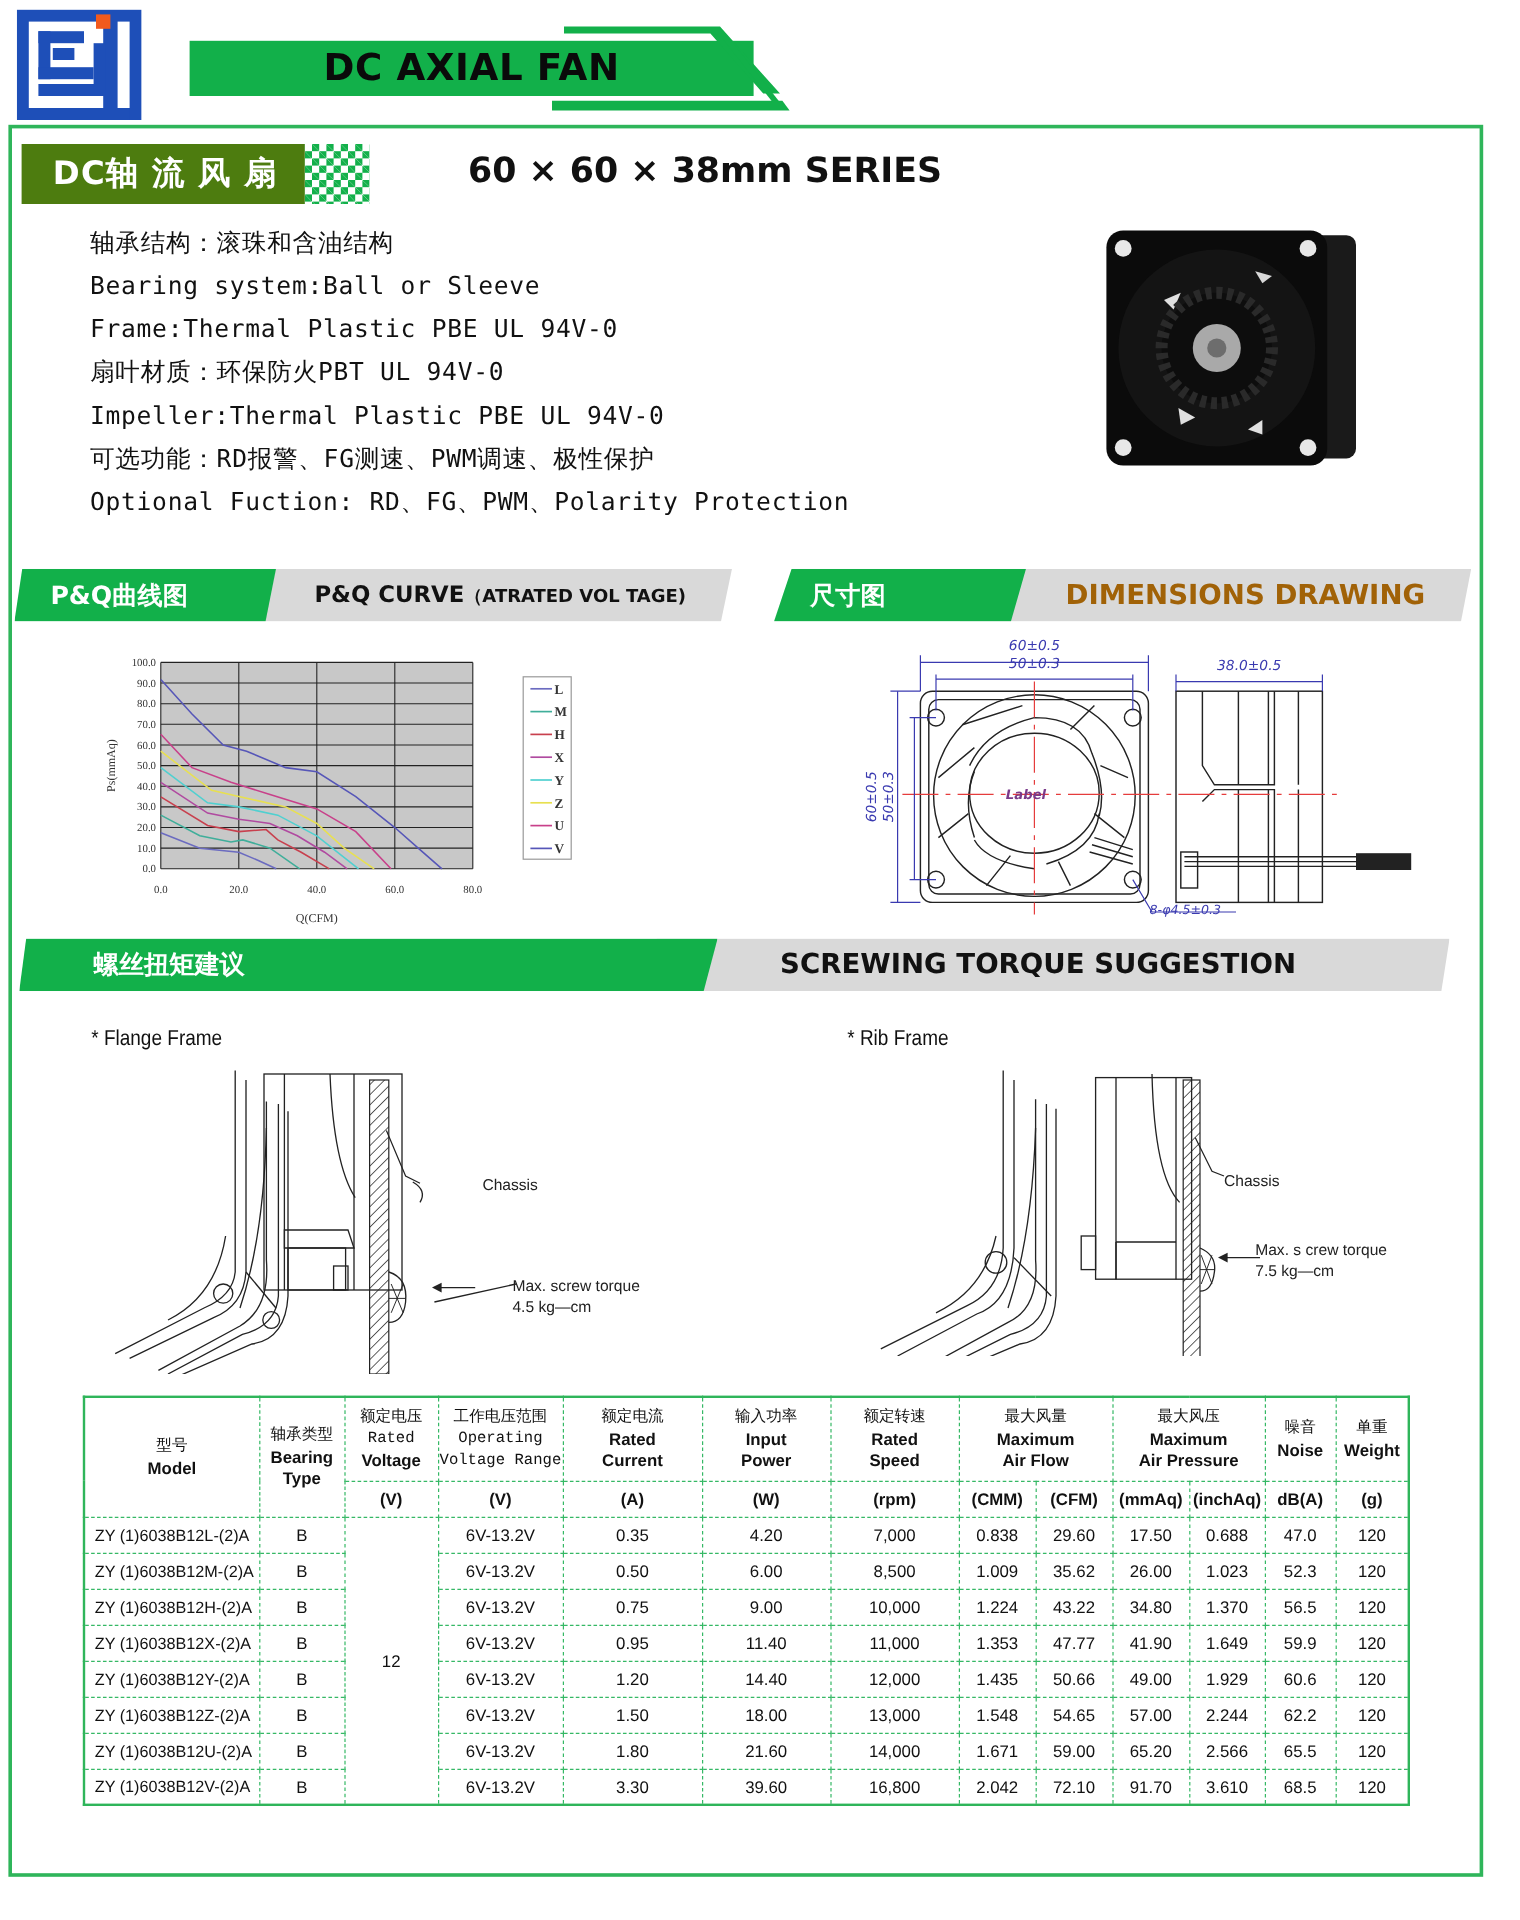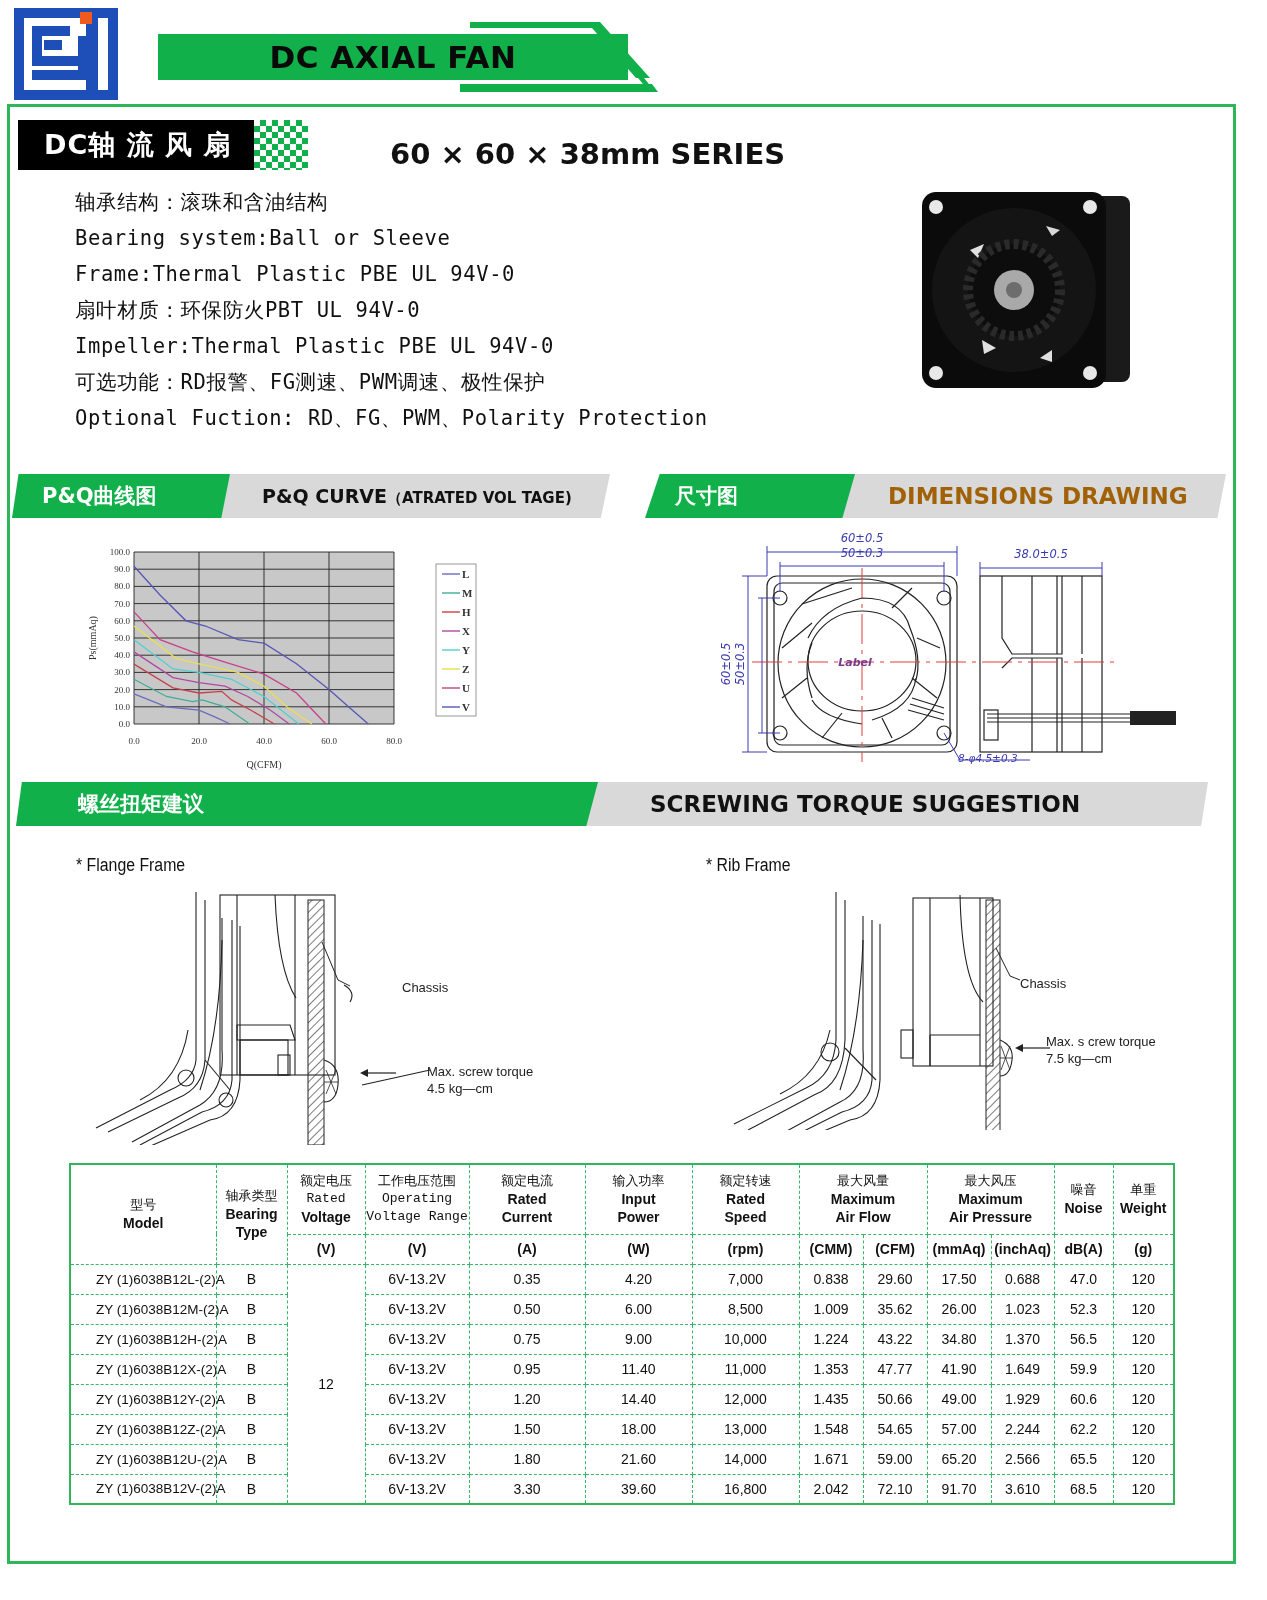--- a/index.html
+++ b/index.html
@@ -12,28 +12,28 @@
   #logo { left: 14px; top: 8px; width: 104px; height: 92px; }
   #top-banner { left: 158px; top: 34px; width: 470px; height: 46px; background: #12b04a; }
   #top-banner-title { left: 158px; top: 34px; width: 470px; height: 46px; line-height: 46px; text-align: center;
     font-family: "DejaVu Sans", sans-serif; font-weight: bold; font-size: 31px; color: #0a0a0a; letter-spacing: 0.5px; padding-left: 0; }
   #banner-deco { left: 380px; top: 18px; width: 290px; height: 78px; }
 
   
   #page-frame { left: 7px; top: 104px; width: 1229px; height: 1460px; border: 3px solid #2fb55a; }
 
   
-  #series-badge { left: 18px; top: 120px; width: 236px; height: 50px; background: #000000; color: #fff;
+  #series-badge { left: 18px; top: 120px; width: 236px; height: 50px; background: #4d7c0f; color: #fff;
     font-family: "DejaVu Sans", sans-serif; font-weight: bold; font-size: 27px; line-height: 50px; padding-left: 26px; letter-spacing: 1px; }
   #checker { left: 254px; top: 120px; width: 54px; height: 50px;
     background-image:
       linear-gradient(45deg, #12b04a 25%, transparent 25%, transparent 75%, #12b04a 75%),
       linear-gradient(45deg, #12b04a 25%, transparent 25%, transparent 75%, #12b04a 75%);
     background-size: 12px 12px; background-position: 0 0, 6px 6px; }
-  #series-title { left: 390px; top: 134px; font-family: "DejaVu Sans", sans-serif; font-weight: bold; font-size: 29px; line-height: 40px; color: #111; }
+  #series-title { left: 390px; top: 122px; font-family: "DejaVu Sans", sans-serif; font-weight: bold; font-size: 29px; line-height: 40px; color: #111; }
 
   
   #specs { left: 75px; top: 184px; width: 760px; }
   .spec-line { font-family: "DejaVu Sans Mono", "Liberation Mono", monospace; font-size: 20.5px; line-height: 36px; height: 36px; color: #111; white-space: nowrap; letter-spacing: 0.6px; }
 
   
   #fan-photo { left: 920px; top: 190px; width: 212px; height: 200px; }
 
   
   .bar-green { position: absolute; background: #12b04a; color: #fff; font-family: "DejaVu Sans", sans-serif; font-weight: bold; }
@@ -65,21 +65,21 @@
 
   
   #spec-table { left: 69px; top: 1163px; width: 1104px; border-collapse: collapse; border: 2.5px solid #2fb55a; table-layout: fixed; }
   #spec-table th, #spec-table td { border: 1px dashed #35b865; text-align: center; vertical-align: middle; font-size: 14px; color: #111; white-space: nowrap; }
   #spec-table td { height: 30px; font-family: "Liberation Sans", sans-serif; }
   #spec-table th { font-weight: bold; font-family: "Liberation Sans", sans-serif; font-size: 14px; line-height: 18px; }
   #spec-table th .cn { display: block; font-weight: normal; font-family: "DejaVu Serif", serif; font-size: 13px; }
   #spec-table th .mono { display: block; font-weight: normal; font-family: "Liberation Mono", monospace; font-size: 13px; }
   #spec-table tr.units th { height: 30px; }
   #spec-table tr.head th { height: 70px; }
-  #spec-table td.model { text-align: left; padding-left: 25px; font-size: 13.5px; }
+  #spec-table td.model { text-align: left; padding-left: 8px; font-size: 13.5px; }
 </style>
 </head>
 <body>
 
 <svg id="logo" class="abs" viewBox="0 0 104 92">
   <rect x="0" y="0" width="104" height="92" fill="#1e4fb8"></rect>
   <rect x="10" y="10" width="62" height="72" fill="#fff"></rect>
   <rect x="84" y="10" width="10" height="72" fill="#fff"></rect>
   <rect x="18" y="18" width="38" height="10" fill="#1e4fb8"></rect>
   <rect x="18" y="18" width="10" height="40" fill="#1e4fb8"></rect>

